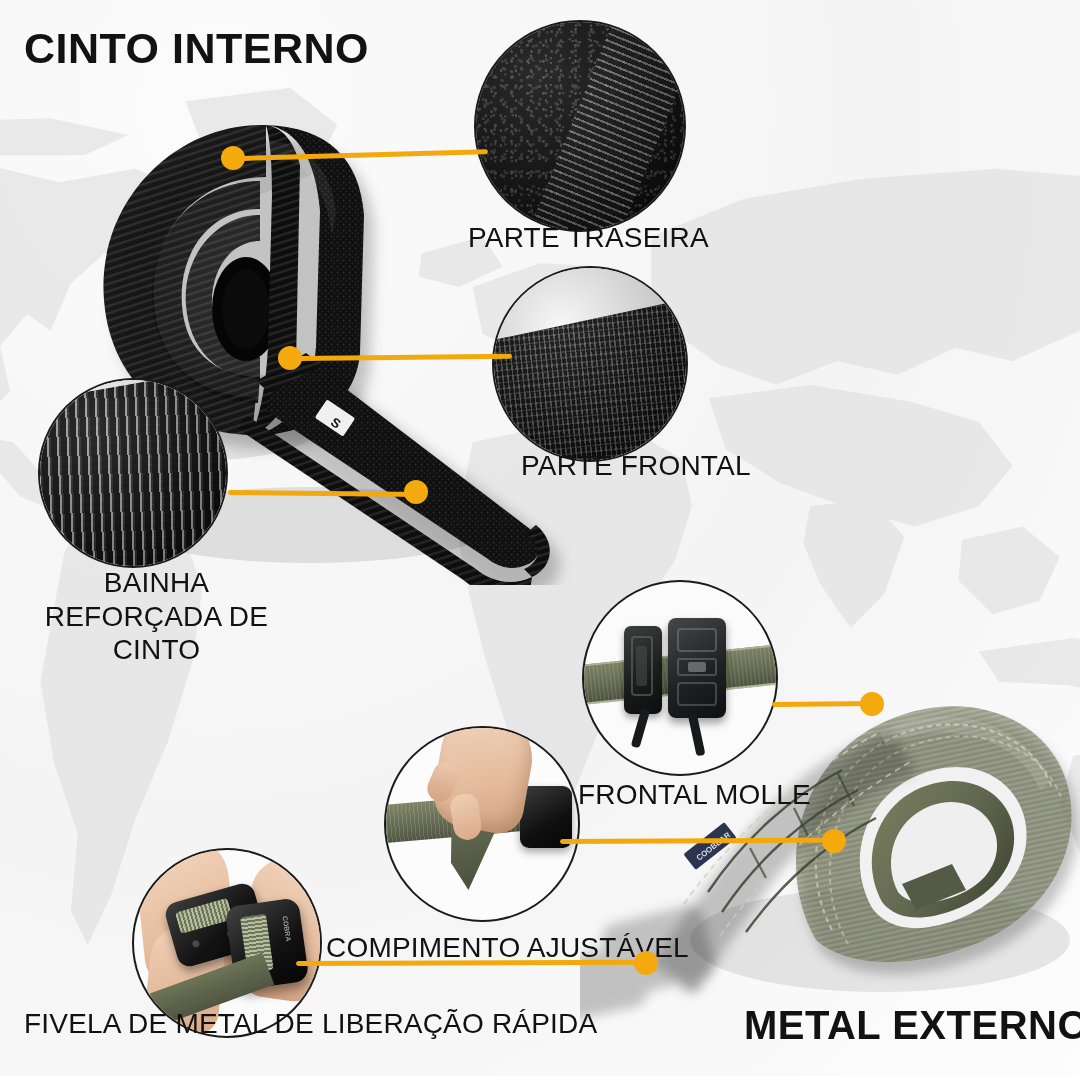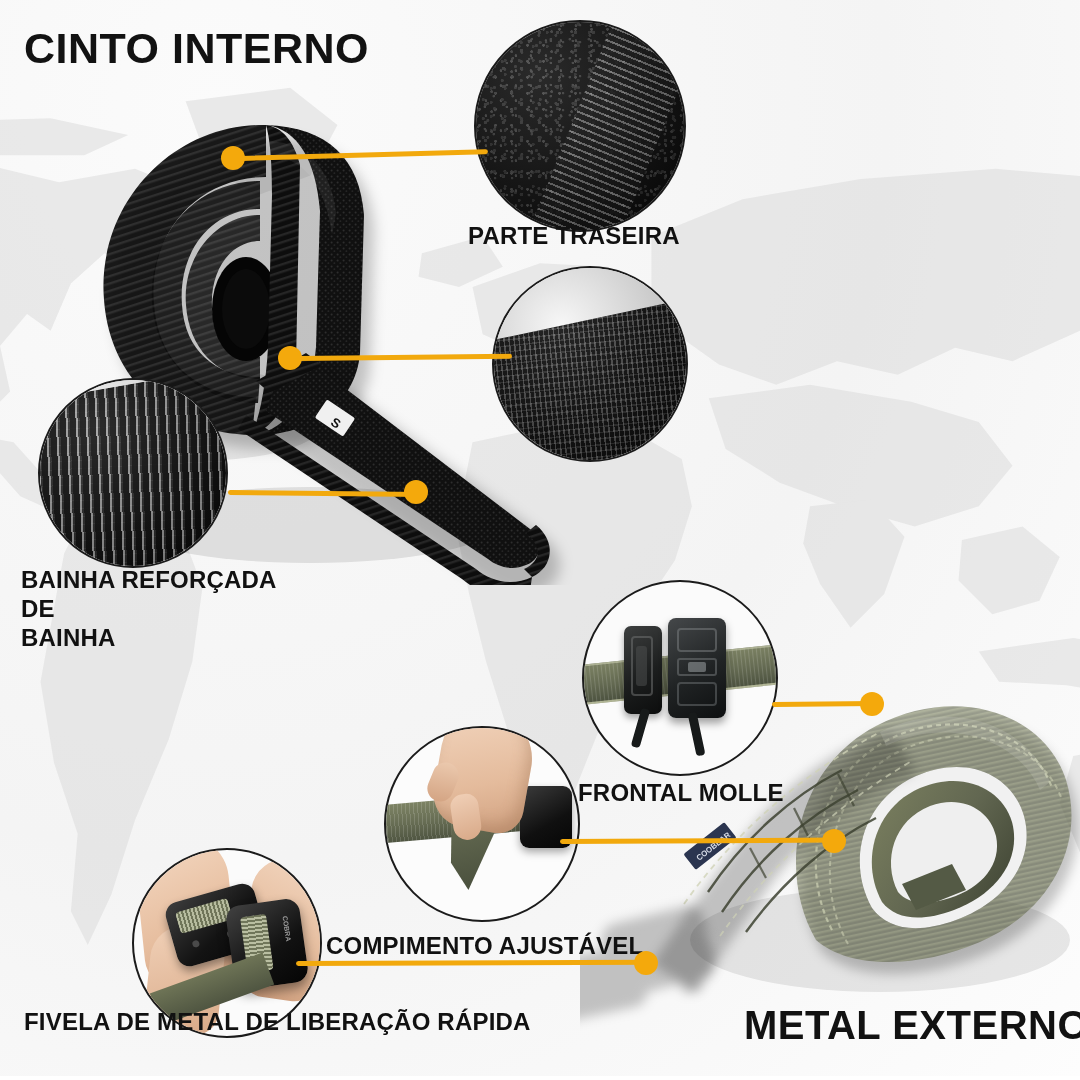--- a/index.html
+++ b/index.html
@@ -30,28 +30,28 @@
     color:#121212;
     letter-spacing:.5px;
     white-space:nowrap;
   }
   #title-interno{ left:24px; top:24px; font-size:43px; }
   #title-externo{ left:744px; top:1003px; font-size:40px; }
 
   
   .label{
     position:absolute;
-    font-weight:bold;
+    font-weight:normal;
     color:#111111;
-    font-size:24px;
+    font-size:28px;
     letter-spacing:.2px;
     white-space:nowrap;
     line-height:1.15;
   }
-  .label.center{ text-align:left; white-space:normal;padding-left:21px; }
+  .label.center{ text-align:center; white-space:normal;padding-left:21px; }
 
   
   .conn-line{
     position:absolute;
     background:#f2a90d;
     height:5px;
     border-radius:3px;
     transform-origin:left center;
   }
   .conn-dot{
@@ -406,41 +406,42 @@
     <div style="position:absolute; left:-30px; top:52px; width:270px; height:220px;
                 transform:rotate(-12deg);
                 background-color:#0c0c0c;
                 background-image:
                   repeating-linear-gradient(96deg, rgba(225,225,225,.30) 0 1.5px, transparent 1.5px 5px),
                   repeating-linear-gradient(6deg, rgba(200,200,200,.18) 0 1.5px, transparent 1.5px 6px);"></div>
     <div style="position:absolute; inset:0;
                 background:radial-gradient(circle at 35% 30%,
                   rgba(255,255,255,.10) 0%, rgba(0,0,0,.30) 90%);"></div>
   </div>
+  <div class="label" style="left:521px; top:450px;">PARTE FRONTAL</div>
 
   <div class="bubble" style="left:38px; top:378px; width:190px; height:190px;">
     <div class="inner" style="background:#f4f4f4;"></div>
     <div style="position:absolute; left:-20px; top:4px; width:240px; height:196px;
                 transform:rotate(-10deg);
                 background-color:#111;
                 background-image:
                   repeating-linear-gradient(97deg,
                     rgba(240,240,240,.62) 0 2px,
                     rgba(70,70,70,.35) 2px 4px,
                     rgba(8,8,8,.95) 4px 10px),
                   repeating-linear-gradient(7deg,
                     rgba(255,255,255,.10) 0 1px, transparent 1px 8px);
                 border-radius:6px;"></div>
     <div style="position:absolute; inset:0;
                 background:radial-gradient(circle at 30% 25%,
                   rgba(255,255,255,.14) 0%, rgba(0,0,0,.28) 90%);"></div>
   </div>
   <div class="label center" style="left:0px; top:566px; width:292px; line-height:1.2;">
     <div>BAINHA REFORÇADA DE</div>
-    <div>BAINHA</div>
+    <div>CINTO</div>
   </div>
 
   <div class="bubble" style="left:582px; top:580px; width:196px; height:196px; background:#fbfbfb;">
 
     <div style="position:absolute; left:-14px; top:72px; width:232px; height:40px;
                 transform:rotate(-6deg);
                 background:
                   repeating-linear-gradient(90deg, rgba(255,255,255,.14) 0 1px, transparent 1px 4px),
                   linear-gradient(180deg,#7a8062 0%, #636951 55%, #4d5340 100%);
                 border-top:2px solid rgba(210,214,180,.7);

